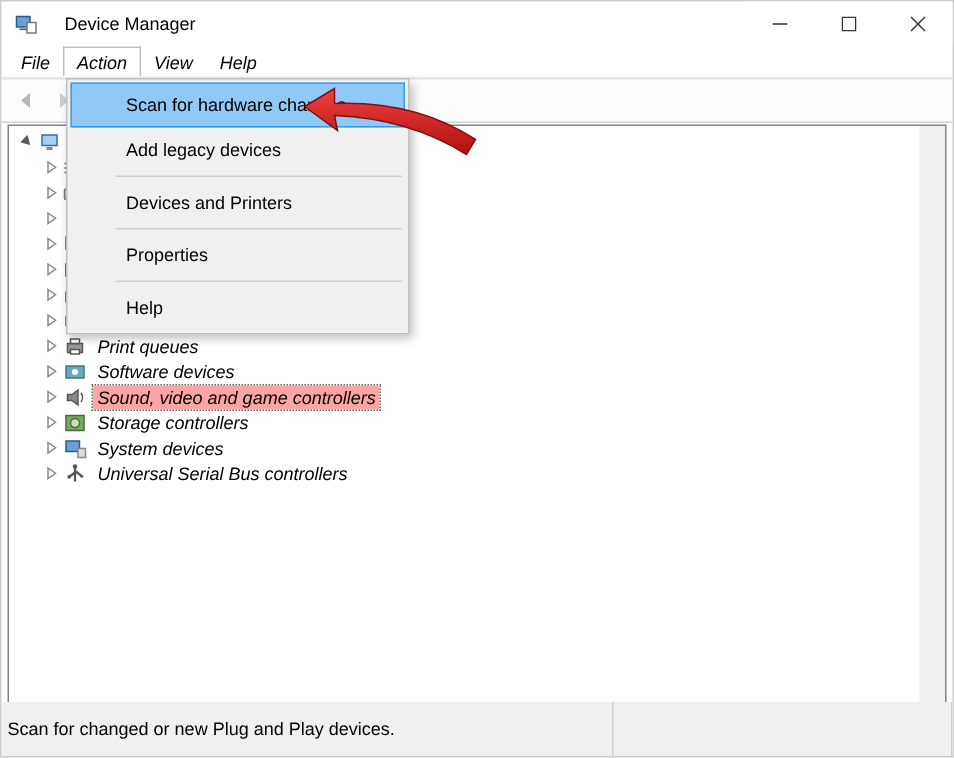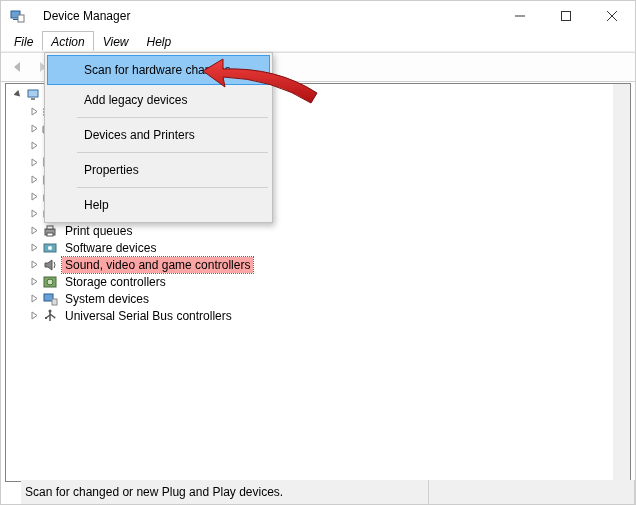--- a/index.html
+++ b/index.html
@@ -156,35 +156,34 @@
     align-items:center; justify-content:center;
   }
   .expander svg { display:block; }
   .node .dev-icon, .root .dev-icon {
     width: 16px; height: 16px;
     flex: 0 0 16px;
     margin: 0 4px 0 2px;
     display: inline-flex;
     align-items:center; justify-content:center;
   }
-  .node .label { padding: 1px 3px; }
+  .node .label { padding: 1px 3px; font-style: italic; }
   .node.selected .label {
     background: #fca5a5;
     outline: 1px dotted #666;
   }
   
   .statusbar {
     position: absolute;
     left: 0; right: 0; bottom: 0;
-    height: 24px;
+    height: 36px;
     background: #f0f0f0;
     display: flex;
     align-items: center;
     font-size: 12px;
-    margin-left: 20px;
   }
   .statusbar .cell1 {
     flex: 0 0 408px;
     padding-left: 4px;
     border-right: 1px solid #d0d0d0;
     height: 100%;
     display:flex; align-items:center;
   }
   .statusbar .cell2 {
     flex: 1;

